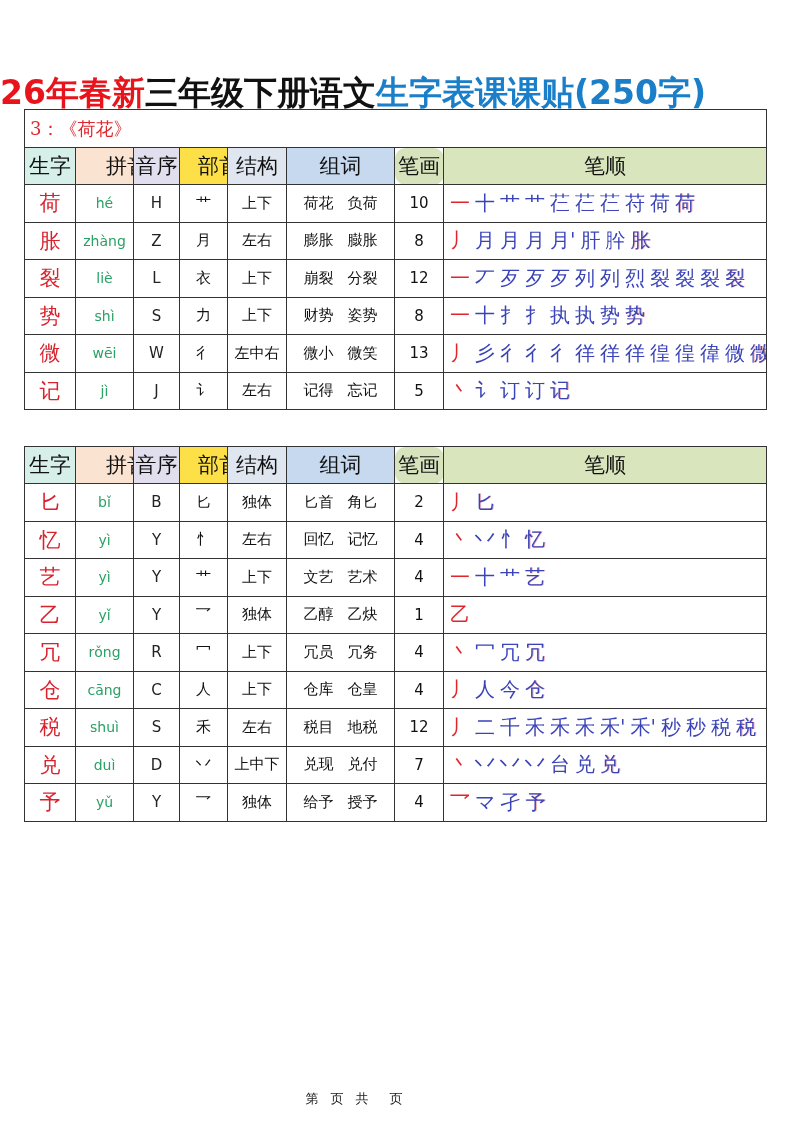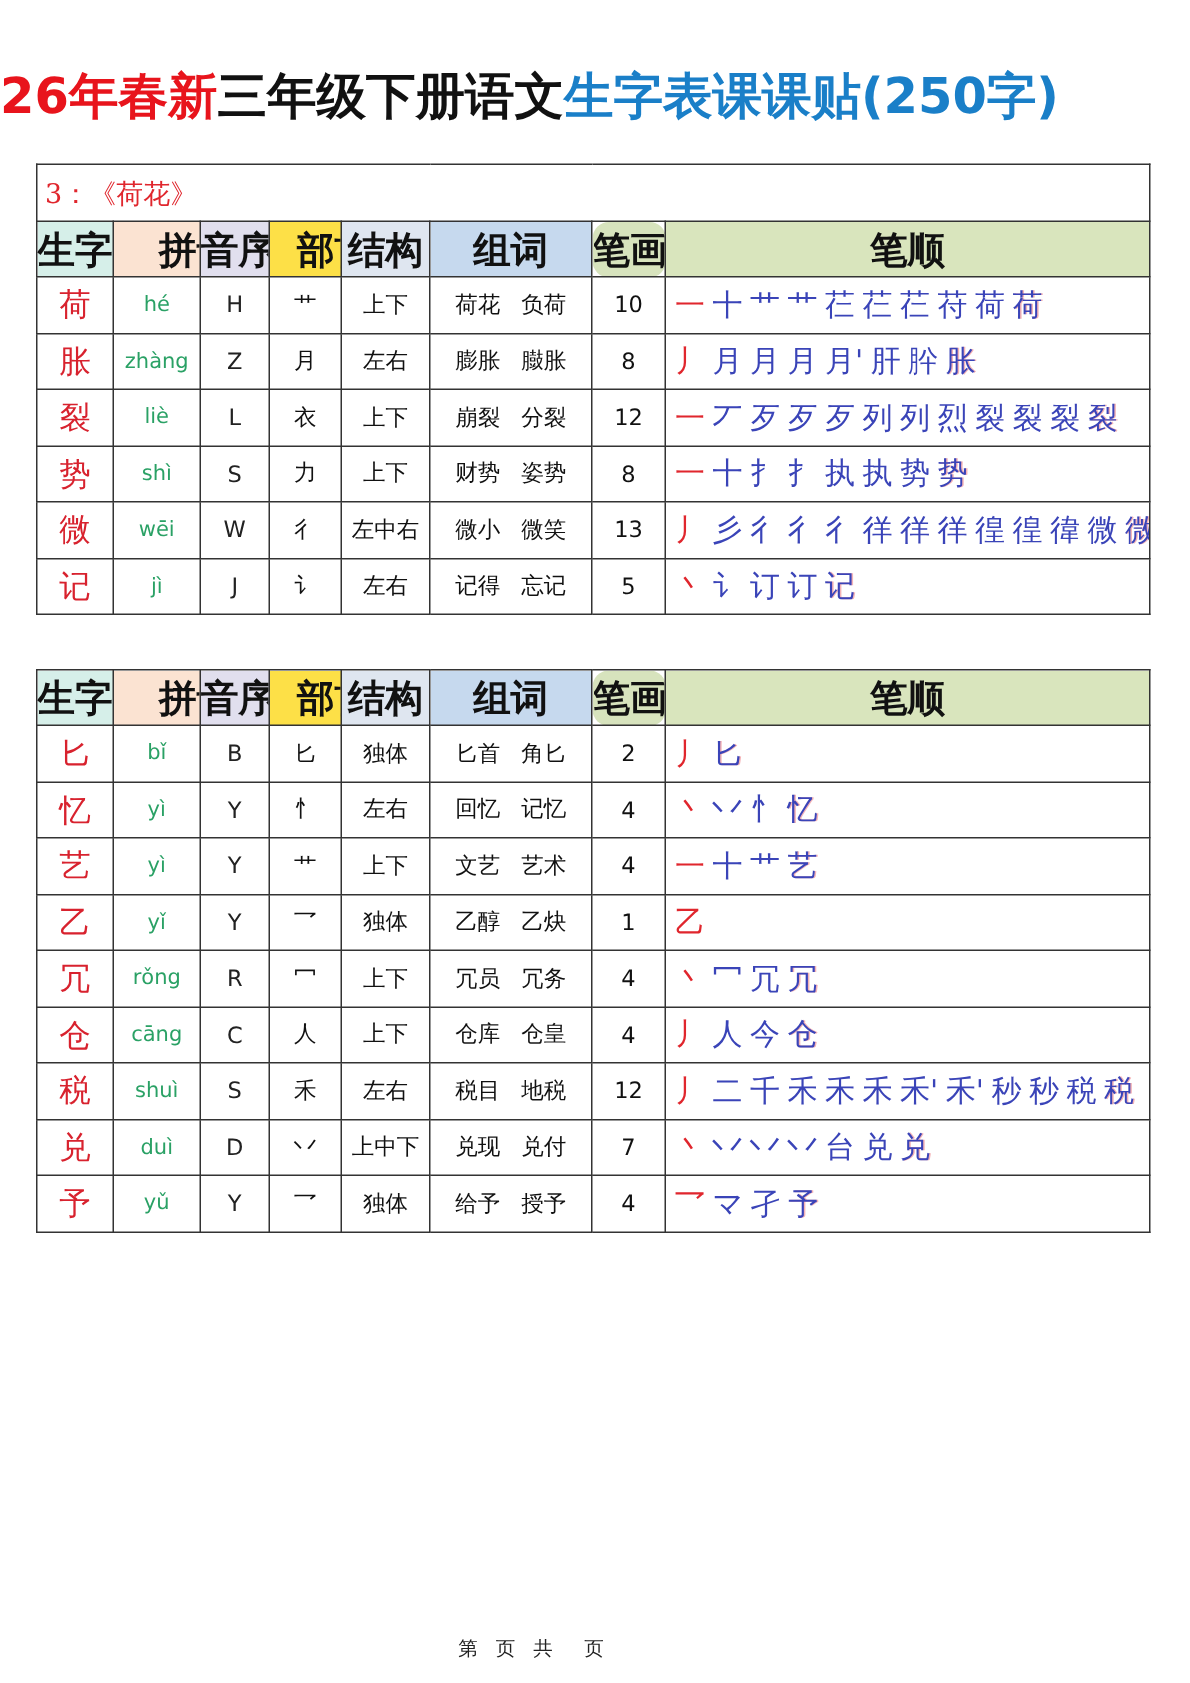--- a/index.html
+++ b/index.html
@@ -1,29 +1,29 @@
 <!DOCTYPE html>
 <html><head>
   <meta charset="utf-8">
   <style>
     html, body { margin: 0; padding: 0; background: #ffffff; }
     body { width: 793px; height: 1122px; position: relative; overflow: hidden;
       font-family: "DejaVu Sans", "Liberation Sans", sans-serif; color: #111; }
-    .page-title { position: absolute; top: 42px; left: 0; width: 655px; text-align: center;
+    .page-title { position: absolute; top: 71px; left: 0; width: 655px; text-align: center;
       font-size: 33px; font-weight: bold; letter-spacing: 0px; white-space: nowrap; line-height: 44px; }
     .t-red { color: #e8141c; }
     .t-black { color: #111111; }
     .t-blue { color: #1a7fc8; }
     .lesson { position: absolute; left: 24px; width: 742px; }
     table { border-collapse: collapse; width: 742px; table-layout: fixed; }
     td, th { border: 1.5px solid #333; padding: 0; text-align: center; vertical-align: middle;
       overflow: hidden; white-space: nowrap; }
     .lesson-title { height: 37px; text-align: left; padding-left: 5px; color: #e0262d;
       font-size: 18px; font-family: "DejaVu Serif", serif; }
-    .hdr th { height: 36px; font-weight: bold; font-size: 25px; font-family: "DejaVu Serif", serif; color: #111; }
+    .hdr th { height: 36px; font-weight: normal; font-size: 21px; font-family: "DejaVu Serif", serif; color: #111; }
     .h-char { background: #d6efe9; }
     .h-pinyin { background: #fbe3d2; padding-left: 30px; }
     .h-order { background: #e1dfee; }
     .h-radical { background: #fde047; padding-left: 18px; }
     .h-struct { background: #dfe6f0; }
     .h-words { background: #c6d9ee; }
     .h-strokes { background: #d7e3bd; border-radius: 11px; }
     .h-sequence { background: #d9e5bd; }
     .row td { height: 36.5px; font-size: 15px; }
     .c-char { color: #d8222e; font-size: 21px !important; font-family: "DejaVu Serif", serif; }

